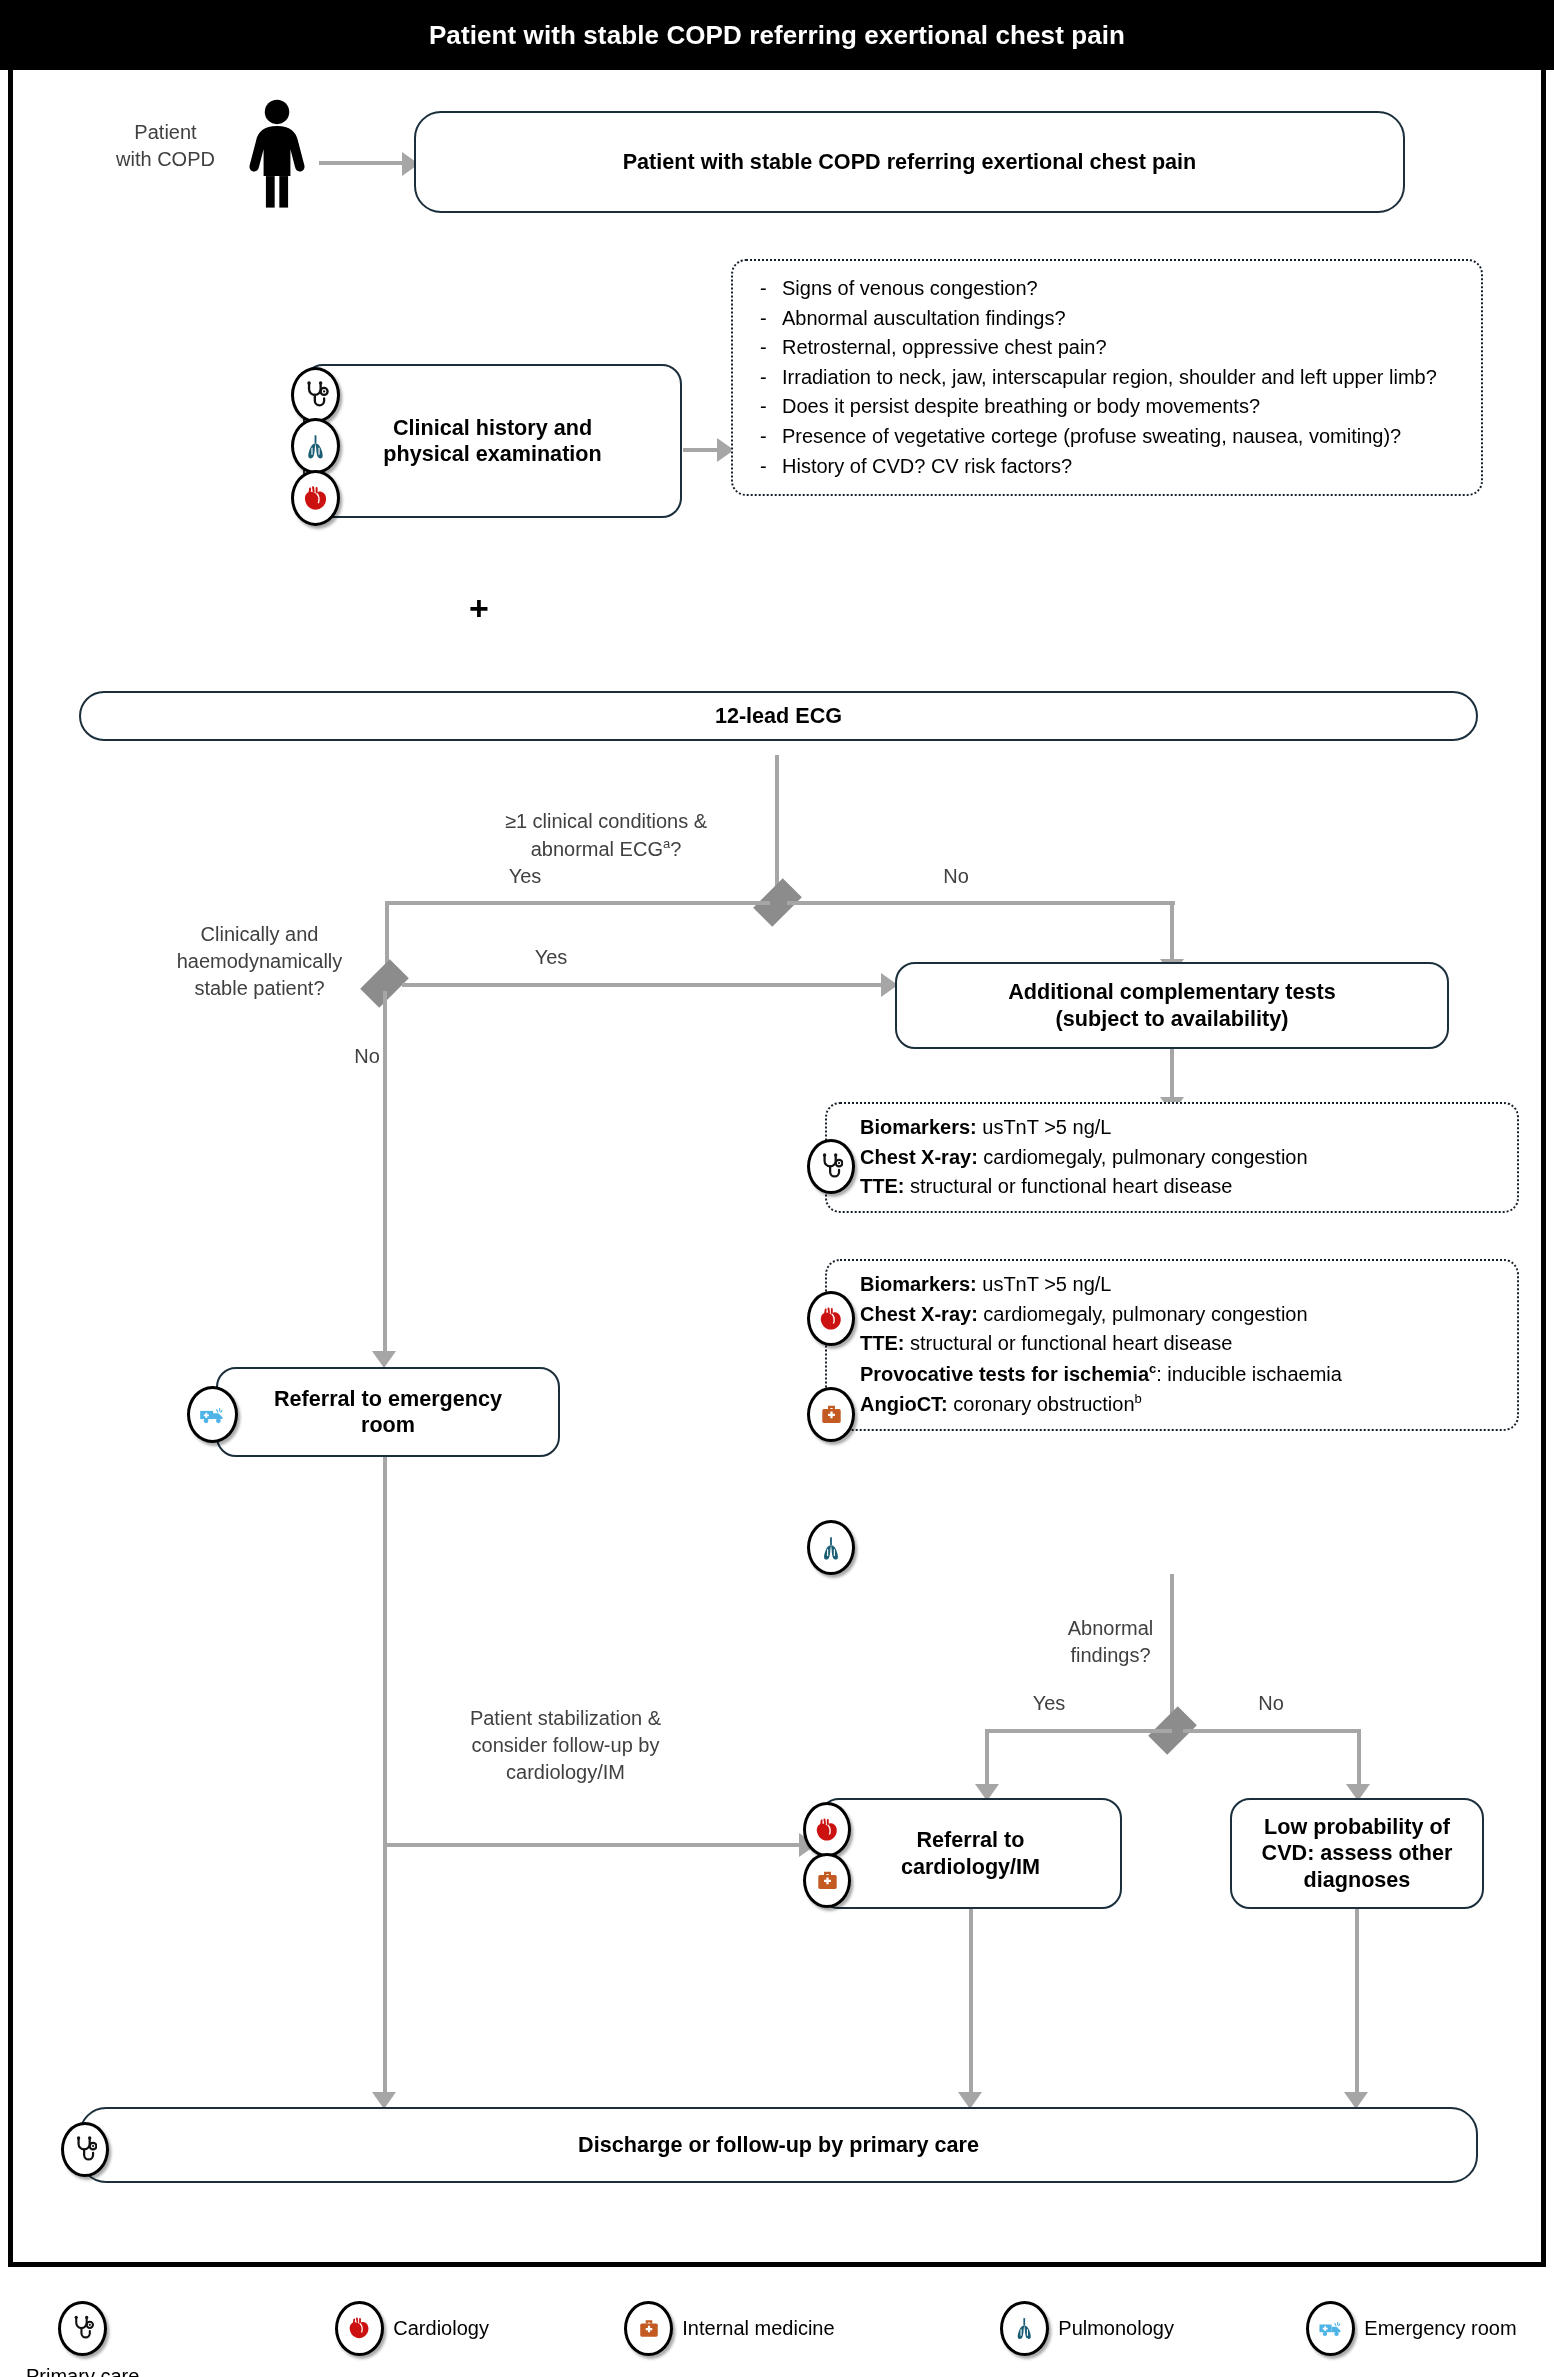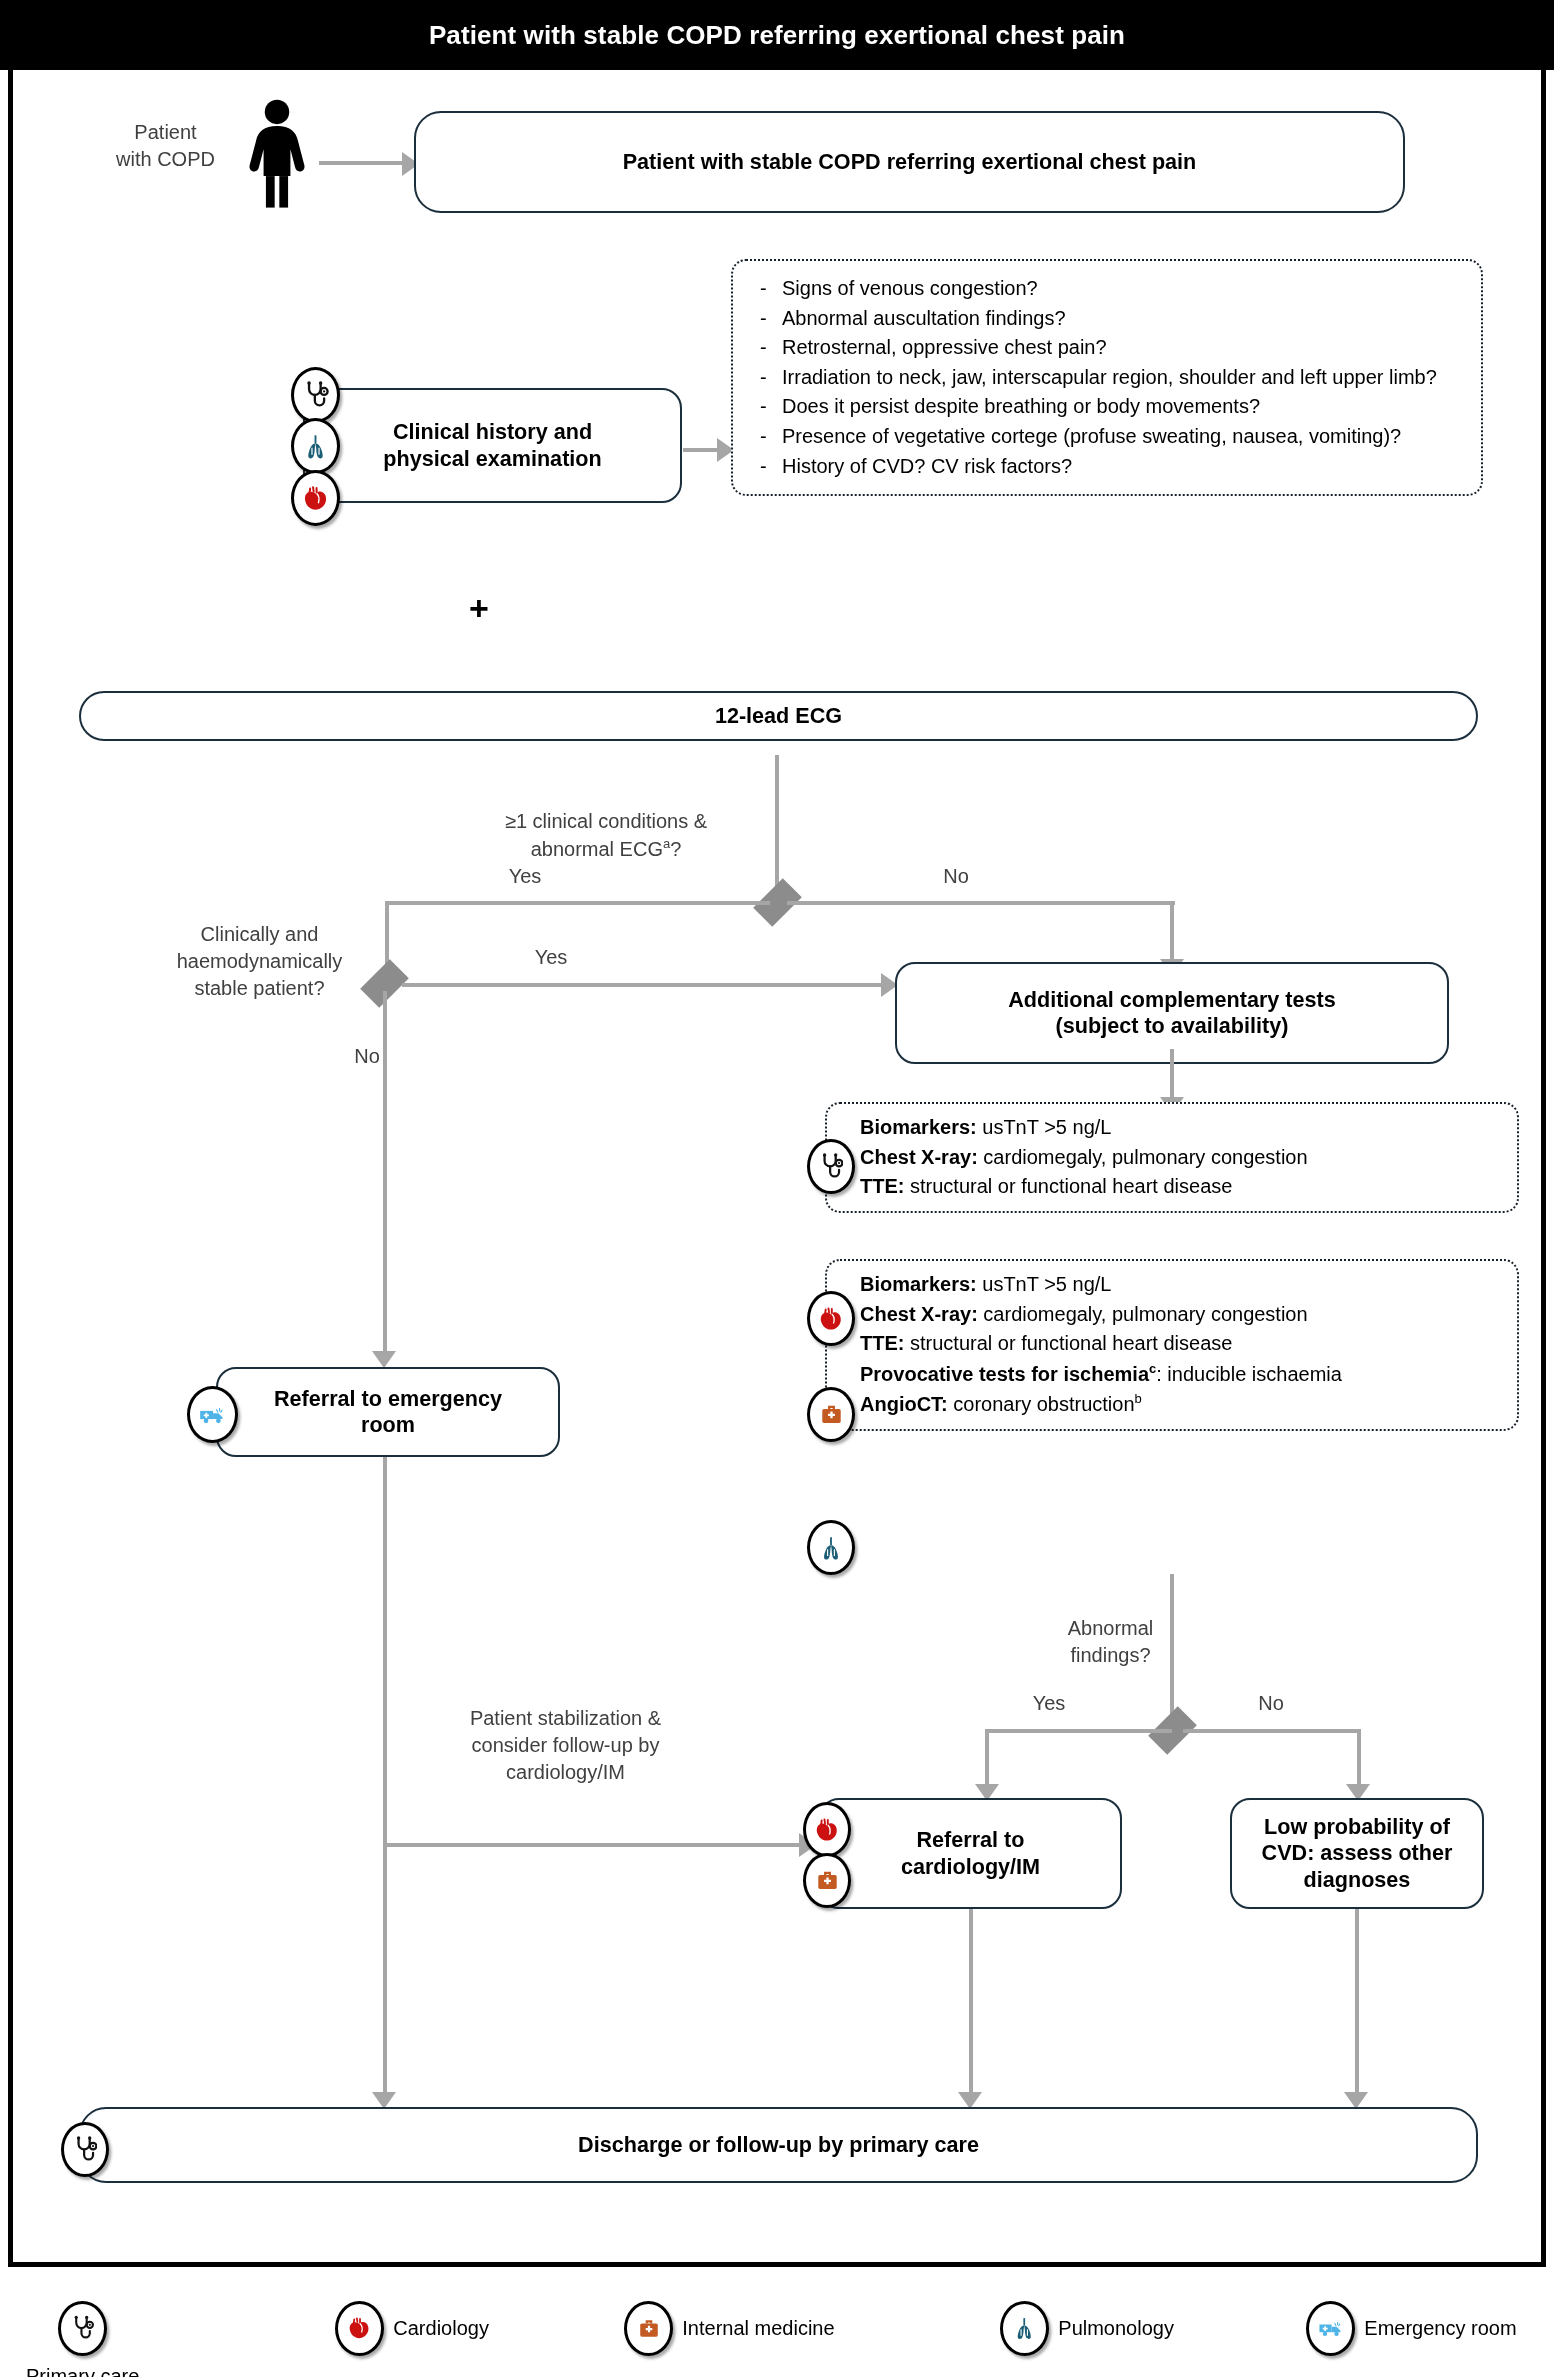--- a/index.html
+++ b/index.html
@@ -73,21 +73,21 @@
       <rect x="20.5" y="66" width="7.5" height="27" fill="#000"></rect>
       <rect x="32" y="66" width="7.5" height="27" fill="#000"></rect>
     </svg>
   </div>
 
   <div class="ln lnh" style="left:319px;top:161px;width:85px;"></div>
   <div class="arrow-r" style="left:402px;top:152px;"></div>
 
   <div class="box wide" style="left:414px;top:111px;width:991px;height:102px;">Patient with stable COPD referring exertional chest pain</div>
 
-  <div class="box" style="left:303px;top:364px;width:379px;height:115px;white-space:pre-line;margin-top:24px;">Clinical history and
+  <div class="box" style="left:303px;top:364px;width:379px;height:154px;white-space:pre-line;">Clinical history and
 physical examination</div>
 
   <div class="badge" style="left:291px;top:367px;width:43px;height:50px;">
     <svg width="26" height="29" viewBox="0 0 44 50">
       <path d="M10 4 v10 a10 10 0 0 0 20 0 V4" fill="none" stroke="#111" stroke-width="4" stroke-linecap="round"></path>
       <circle cx="10" cy="3.5" r="3" fill="#111"></circle>
         <circle cx="30" cy="3.5" r="3" fill="#111"></circle>
       <path d="M20 24 v10 a8 8 0 0 0 16 0 v-4" fill="none" stroke="#111" stroke-width="4" stroke-linecap="round"></path>
       <circle cx="36" cy="18" r="6" fill="none" stroke="#111" stroke-width="4"></circle>
         <circle cx="36" cy="18" r="2" fill="#111"></circle>
@@ -172,21 +172,21 @@
   <div class="diamond" style="left:371px;top:970px;"></div>
   <div class="lbl" style="left:516px;top:944px;width:70px;">Yes</div>
   <div class="lbl" style="left:332px;top:1043px;width:70px;">No</div>
 
   <div class="ln lnh" style="left:402px;top:983px;width:493px;"></div>
   <div class="arrow-r" style="left:881px;top:973px;"></div>
 
   <div class="ln lnv" style="left:383px;top:991px;height:364px;"></div>
   <div class="arrow-d" style="left:372px;top:1351px;"></div>
 
-  <div class="box" style="left:895px;top:962px;width:554px;height:102px;white-space:pre-line;">Additional complementary tests
+  <div class="box" style="left:895px;top:962px;width:554px;height:87px;white-space:pre-line;">Additional complementary tests
 (subject to availability)</div>
 
   <div class="ln lnv" style="left:1170px;top:1049px;height:55px;"></div>
   <div class="arrow-d" style="left:1160px;top:1097px;"></div>
 
   <div class="dotbox tight" style="left:825px;top:1102px;width:694px;">
     <div><b>Biomarkers:</b><span> usTnT &gt;5 ng/L</span></div>
     <div><b>Chest X-ray:</b><span> cardiomegaly, pulmonary congestion</span></div>
     <div><b>TTE:</b><span> structural or functional heart disease</span></div>
   </div>

